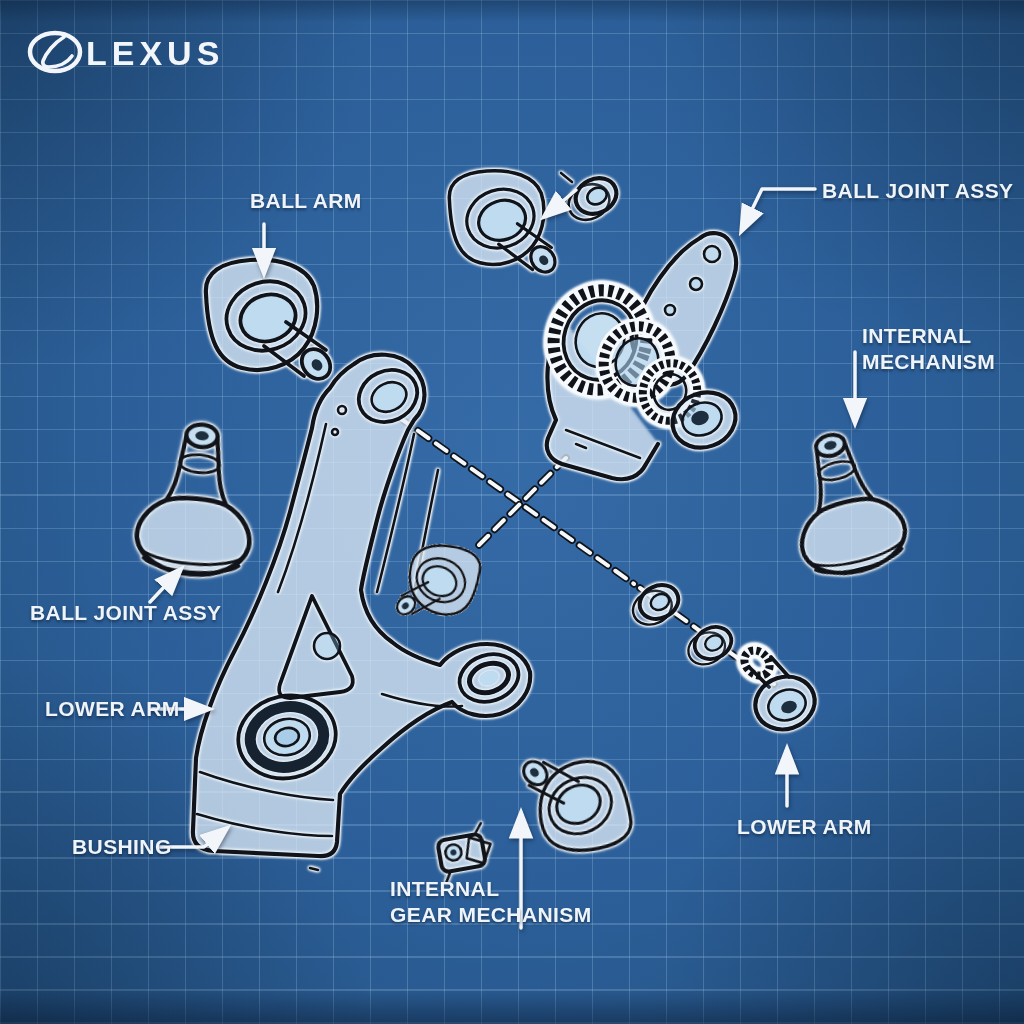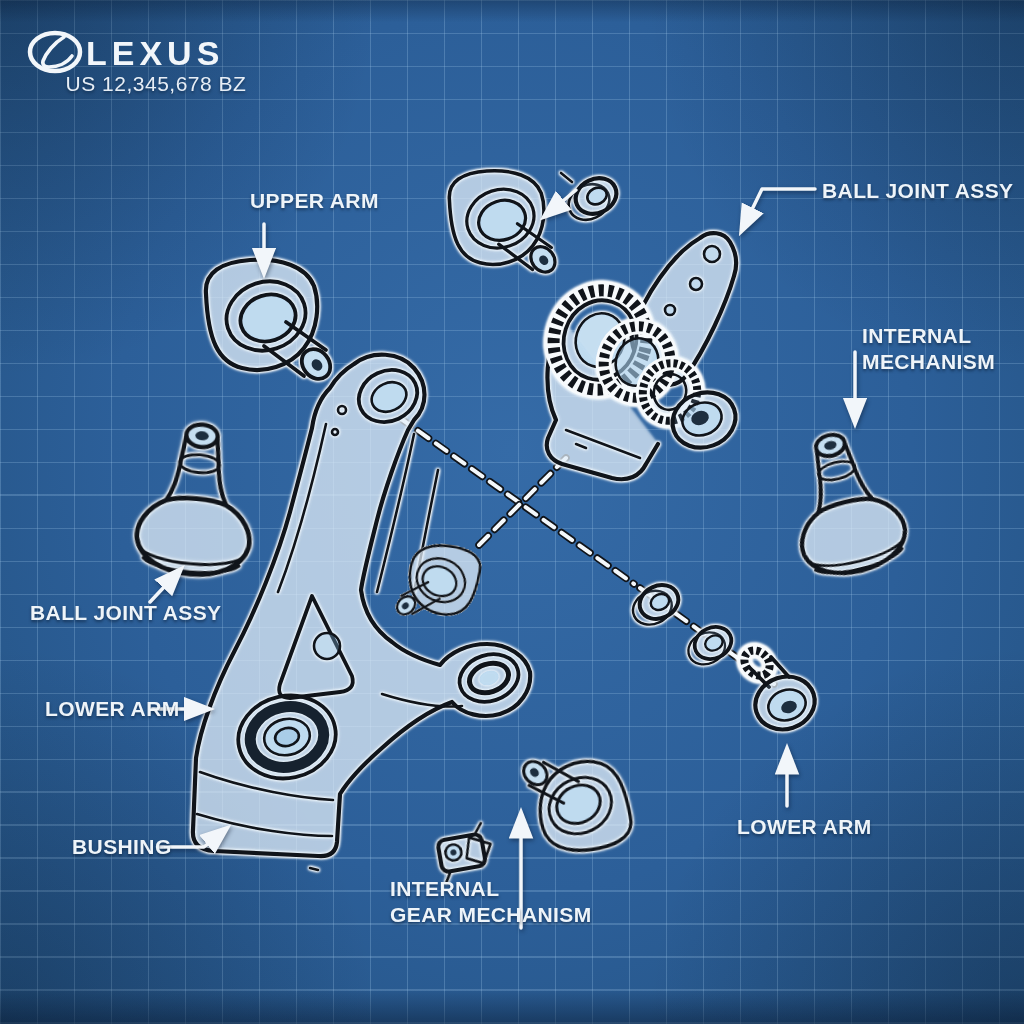--- a/index.html
+++ b/index.html
@@ -247,23 +247,22 @@
     </g>
   </svg>
 
   <svg class="logo" width="230" height="56" viewBox="0 0 230 56">
     <g>
       <ellipse cx="29" cy="28" rx="25" ry="19" fill="none" stroke="#f2f6fa" stroke-width="4.5"></ellipse>
       <path d="M38,13 C28,19 20,29 17,37 C16,41 19,43 23,43 C32,43 41,39 46,32" fill="none" stroke="#f2f6fa" stroke-width="3.6" stroke-linecap="round"></path>
     </g>
     <text x="60" y="41" font-family="Liberation Sans, sans-serif" font-size="34" font-weight="800" letter-spacing="5" fill="#f2f6fa">LEXUS</text>
   </svg>
-  <div class="patent">US 12,345,678 BZ</div>
-
-  <div class="callout" style="left:250px;top:188px;">UPPER ARM</div>
+
+  <div class="callout" style="left:250px;top:188px;">BALL ARM</div>
 
   <div class="callout" style="left:822px;top:178px;">BALL JOINT ASSY</div>
 
   <div class="callout" style="left:862px;top:323px;">INTERNAL
 MECHANISM</div>
 
   <div class="callout" style="left:30px;top:600px;">BALL JOINT ASSY</div>
 
   <div class="callout" style="left:45px;top:696px;">LOWER ARM</div>
 

